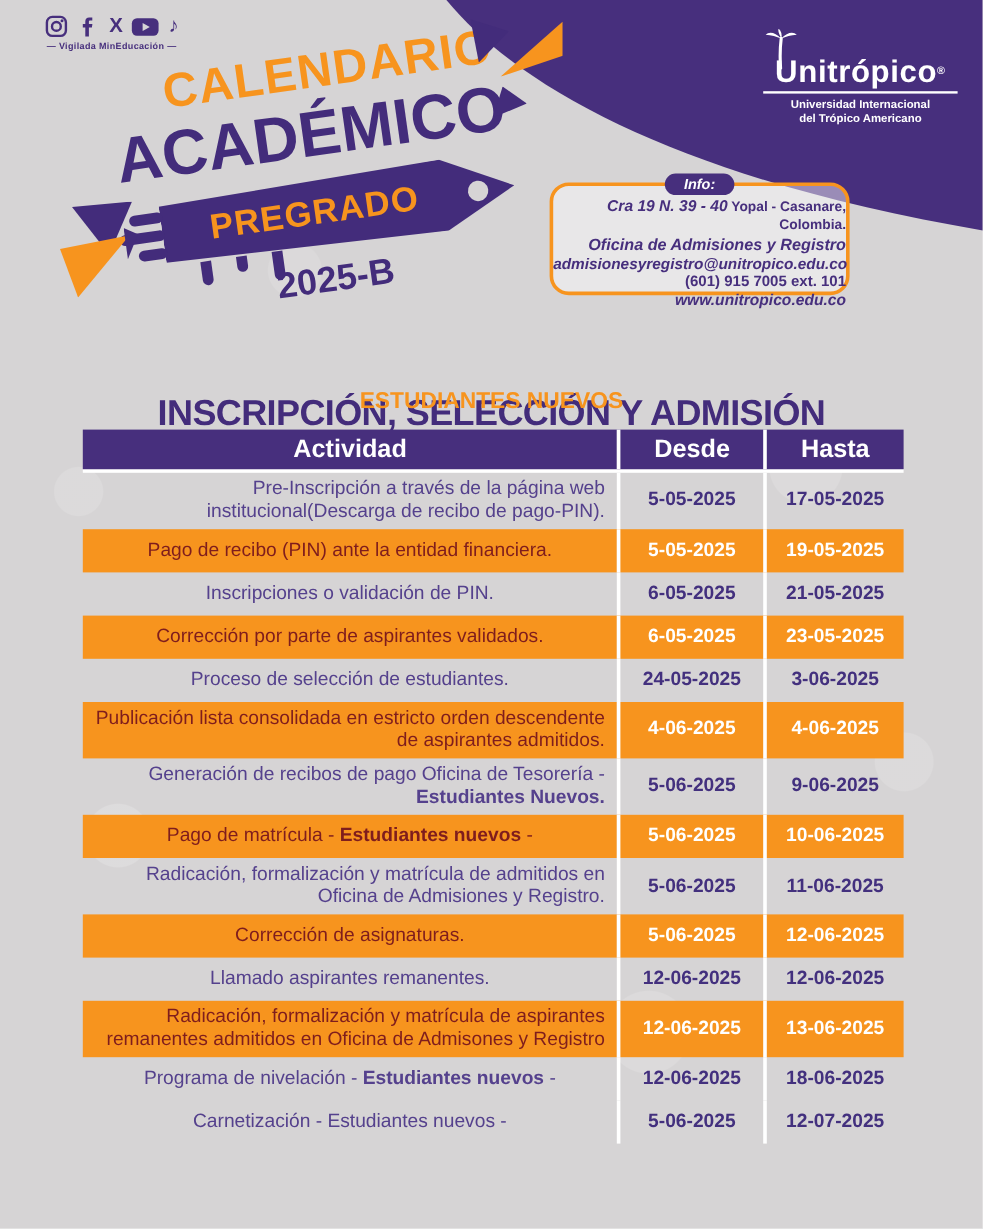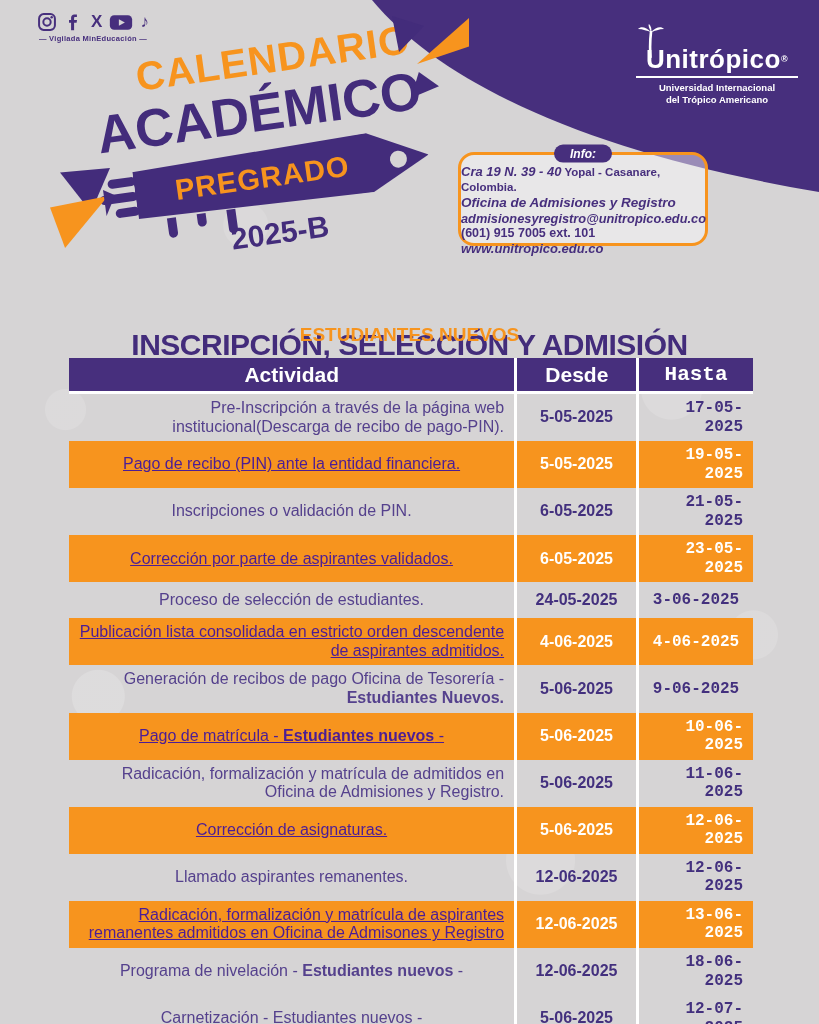--- a/index.html
+++ b/index.html
@@ -51,47 +51,47 @@
   
   .tri{position:absolute;}
   .burst-o{left:417px;top:18px;width:52px;height:46px;background:#F7941E;clip-path:polygon(100% 0,100% 62%,0 100%);}
   .burst-p1{left:392px;top:16px;width:32px;height:36px;background:#432C7B;clip-path:polygon(0 0,100% 28%,22% 100%);}
   .burst-p2{left:411px;top:72px;width:28px;height:26px;background:#432C7B;clip-path:polygon(28% 0,100% 55%,0 100%);}
   .plane-p1{left:60px;top:168px;width:50px;height:44px;background:#432C7B;clip-path:polygon(0 10%,100% 0,62% 100%);}
   .plane-o{left:50px;top:196px;width:58px;height:52px;background:#F7941E;clip-path:polygon(100% 0,26% 100%,0 22%);}
   .plane-p2{left:103px;top:190px;width:12px;height:26px;background:#432C7B;clip-path:polygon(0 0,100% 20%,30% 100%);}
   
   .infobox{position:absolute;left:458px;top:152px;width:250px;height:94px;border:3px solid #F7941E;border-radius:16px;
-    background:rgba(255,255,255,.45);color:#472F7D;text-align:left;padding-top:9px;box-sizing:border-box;}
+    background:rgba(255,255,255,.45);color:#472F7D;text-align:right;padding-top:9px;box-sizing:border-box;}
   .infopill{position:absolute;left:50%;top:0;transform:translate(-50%,-58%);background:#472F7D;color:#fff;
     font-size:12px;font-weight:700;font-style:italic;padding:2px 16px;border-radius:10px;}
   .il1{font-size:11.5px;font-weight:700;line-height:15px;}
   .il1 .addr{font-size:13px;font-style:italic;}
   .il2{font-size:13.5px;font-weight:700;font-style:italic;line-height:16px;}
   .il3{font-size:12.8px;font-weight:700;font-style:italic;line-height:15px;}
   .il4{font-size:12.5px;font-weight:700;line-height:15px;}
   .il5{font-size:13px;font-weight:700;font-style:italic;line-height:15px;}
   
   .sec-title{position:absolute;left:0;top:288px;width:819px;text-align:center;font-size:30px;font-weight:900;letter-spacing:-.5px;color:#432C7B;margin-top:40px;}
   .sec-sub{position:absolute;left:0;top:324px;width:819px;text-align:center;font-size:19px;font-weight:900;color:#F7941E;}
   
   .cal-table{position:absolute;left:69px;top:358px;width:684px;}
   .t-head,.t-row{display:flex;align-items:stretch;}
   .t-head{border-bottom:3px solid #fff;}
   .cell{box-sizing:border-box;display:flex;align-items:center;justify-content:center;text-align:right;}
   .c-act{width:454px;}
   .c-desde{width:124px;border-left:3px solid #fff;}
-  .c-hasta{width:119px;border-left:3px solid #fff;font-family:Liberation Mono, monospace;}
+  .c-hasta{width:119px;border-left:3px solid #fff;}
   .t-head .cell{background:#472F7D;color:#fff;font-size:21px;font-weight:700;height:33px;}
   .t-row{min-height:36px;}
   .t-row .cell{padding:5px 10px;font-size:16px;line-height:1.16;}
   .t-row .c-act{color:#55418D;font-weight:500;}
   .t-row .c-desde,.t-row .c-hasta{color:#43307E;font-weight:700;font-size:16px;}
   .t-row.orange .cell{background:#F7941E;color:#fff;}
-  .t-row.orange .c-act{color:#4c1d95;text-decoration:underline;}
+  .t-row.orange .c-act{color:#7f1d1d;}
 </style>
 </head>
 <body>
 
 <div class="poster">
 
   <svg class="curve" viewBox="0 0 819 300" xmlns="http://www.w3.org/2000/svg">
     <path d="M372,0 C445,88 600,155 819,192 L819,0 Z" fill="#472F7D"></path>
   </svg>
 

